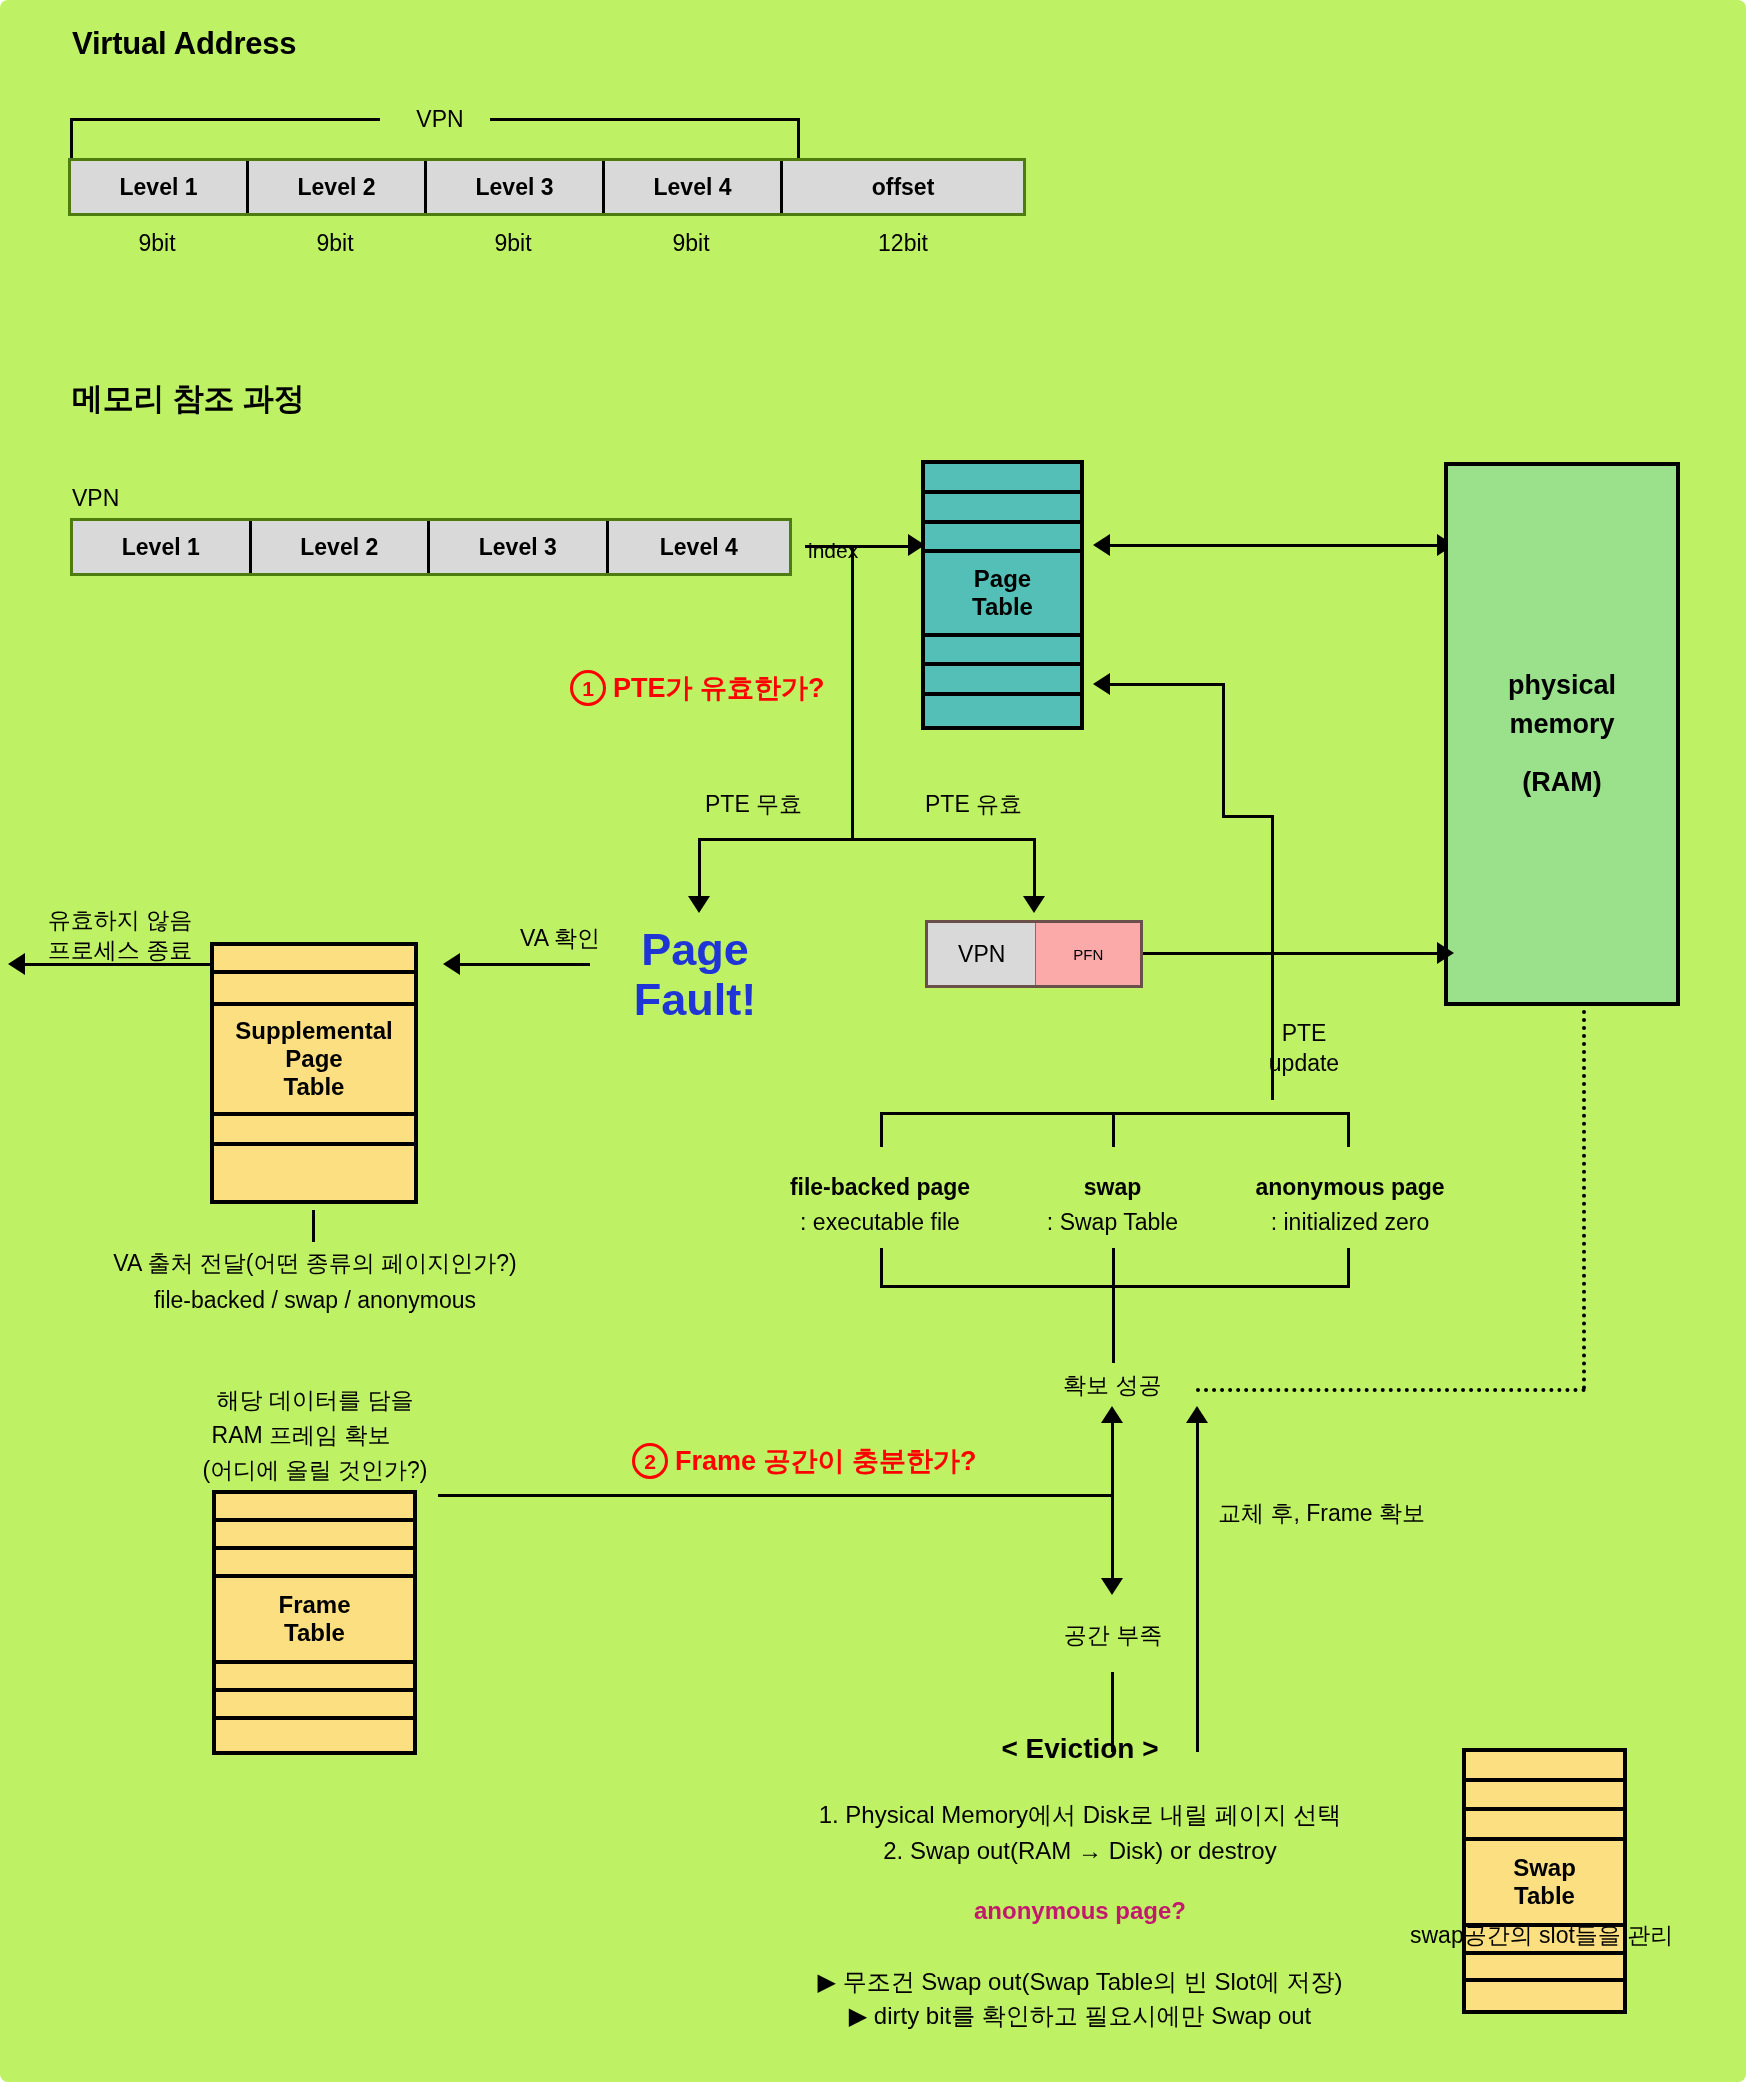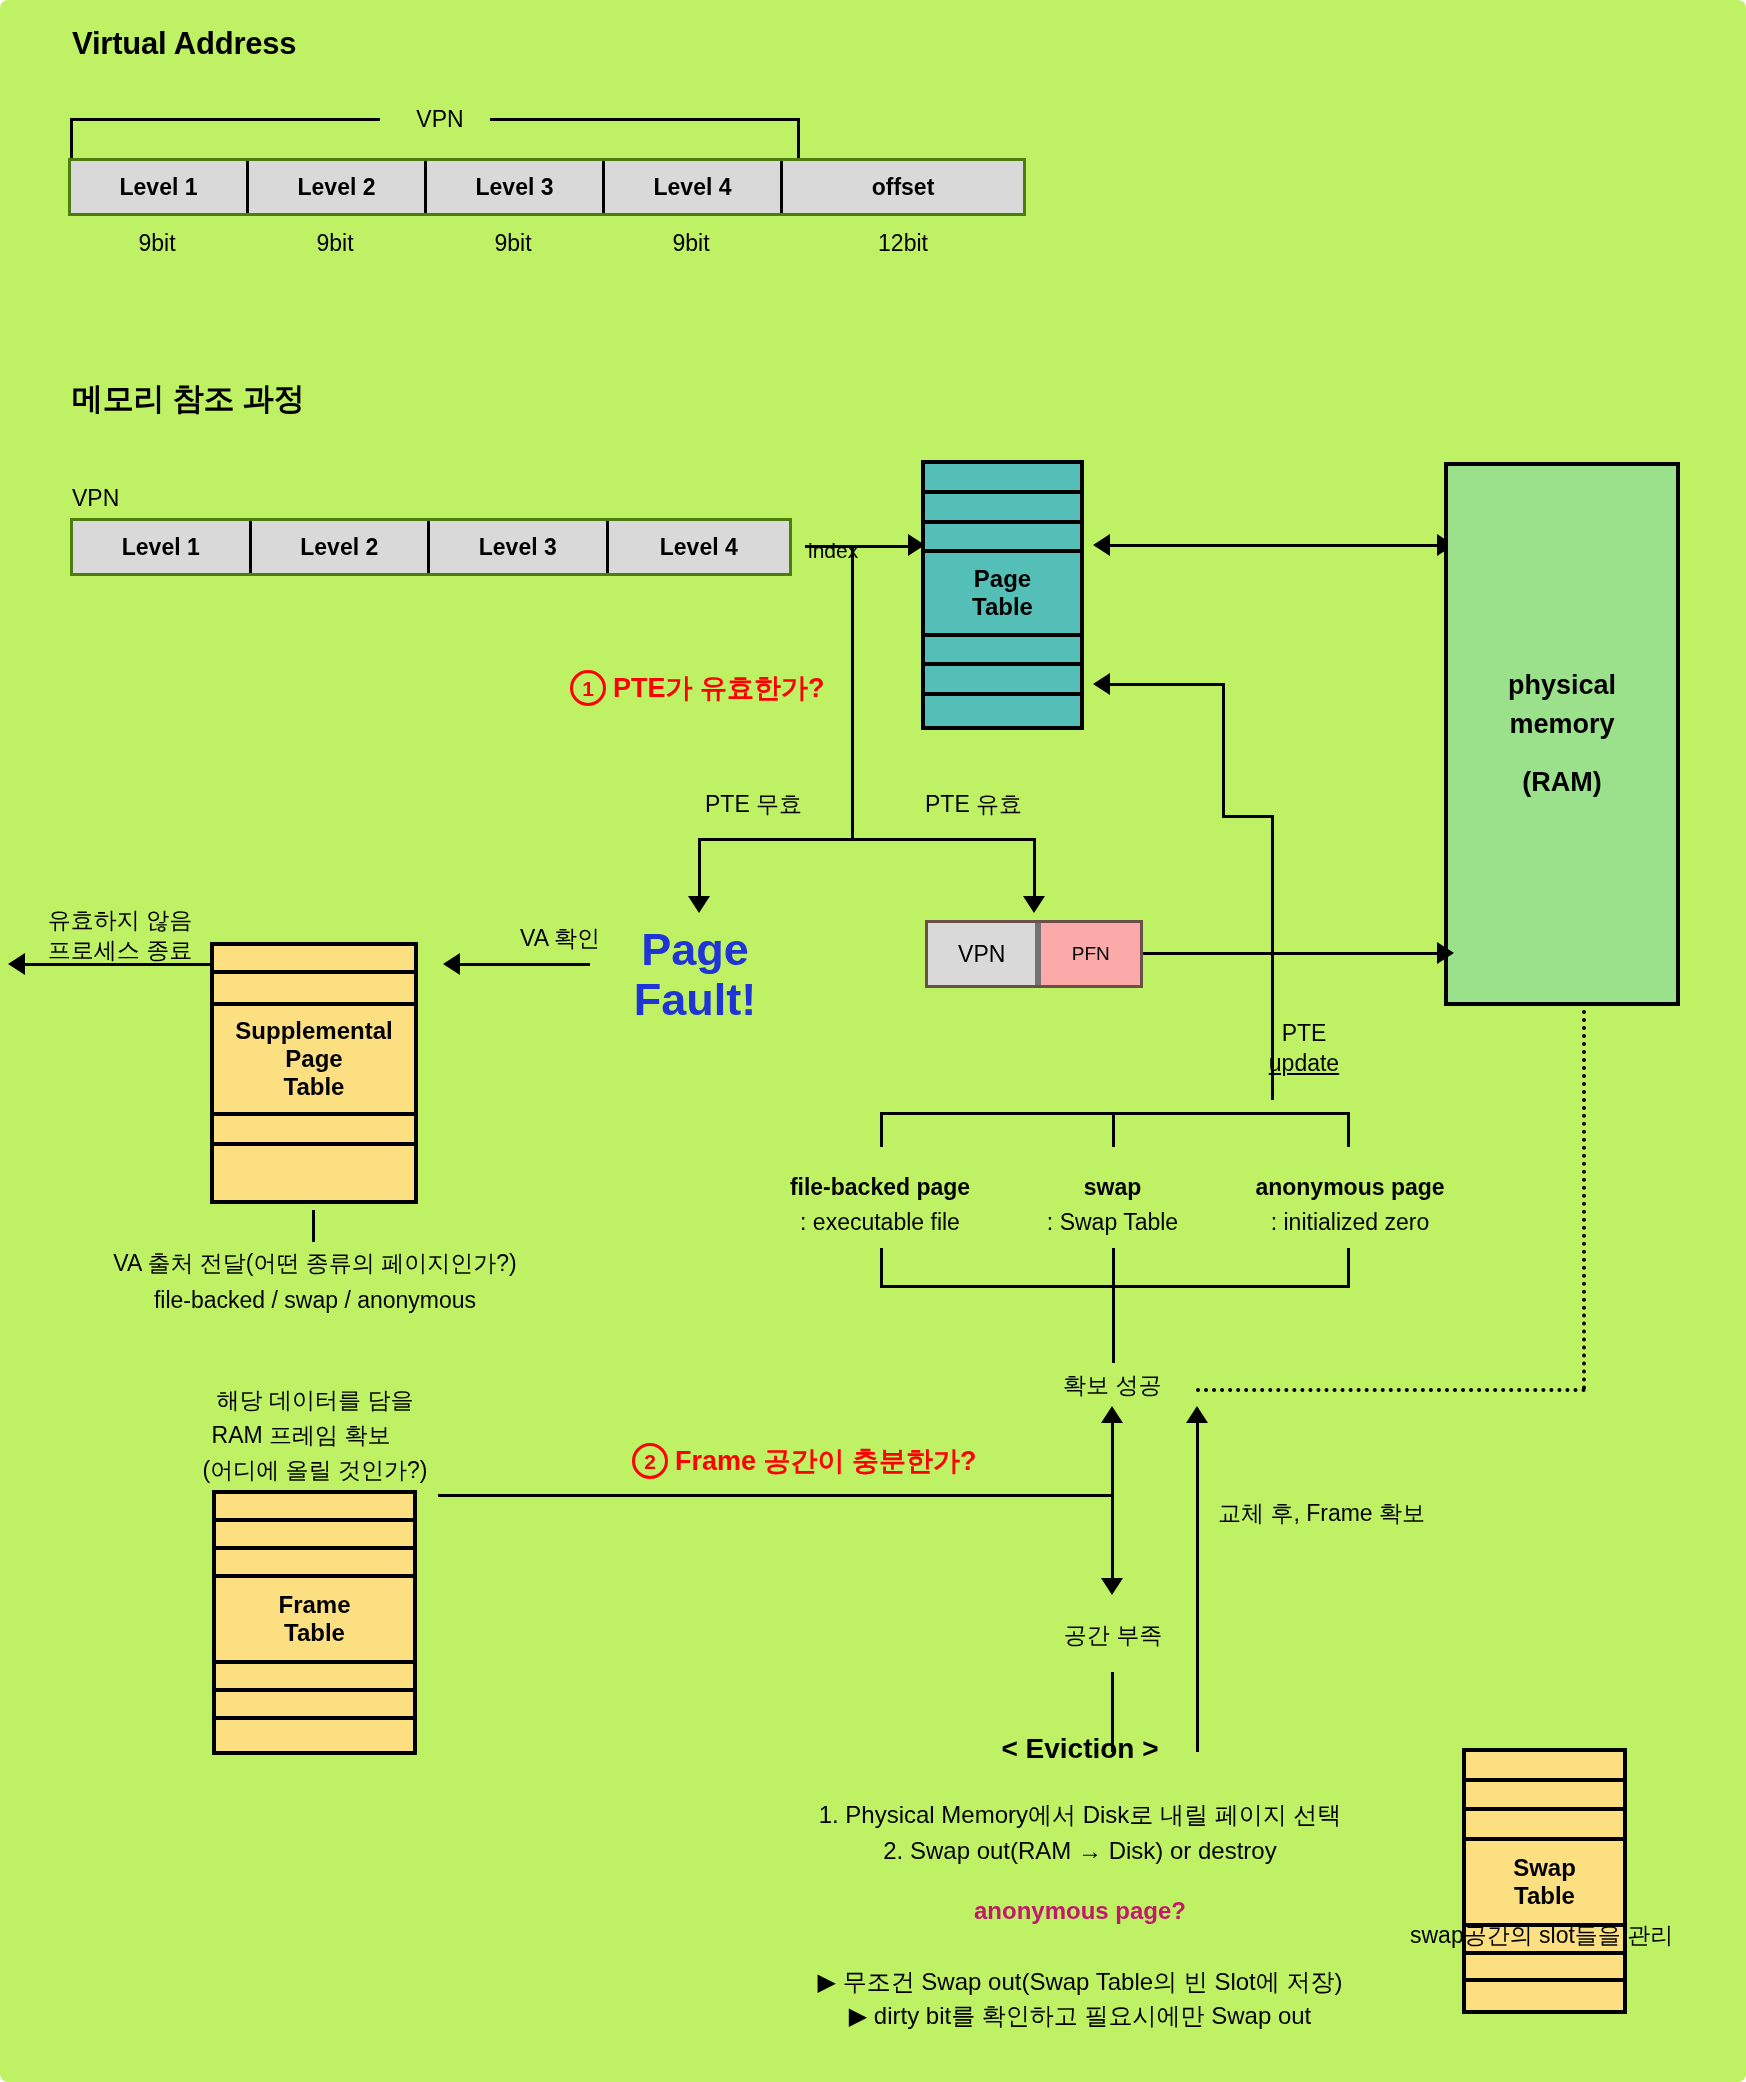--- a/index.html
+++ b/index.html
@@ -57,21 +57,21 @@
   
   .pmem{
     background:#9be08b;border:4px solid #000;box-sizing:border-box;
     display:flex;align-items:center;justify-content:center;text-align:center;
     font-weight:bold;font-size:27px;line-height:1.45;
   }
 
   
   .pte{display:flex;border:3px solid #6b4f4a;box-sizing:border-box;}
   .pte-vpn{background:#d9d9d9;display:flex;align-items:center;justify-content:center;font-size:23px;}
-  .pte-pfn{background:#fba9a9;display:flex;align-items:center;justify-content:center;font-size:19px;border-left:6px solid #737373;box-sizing:border-box;}
+  .pte-pfn{background:#fba9a9;display:flex;align-items:center;justify-content:center;font-size:15px;border-left:1px solid #737373;box-sizing:border-box;}
 
   
   .ln-h{position:absolute;height:3px;background:#000;}
   .ln-v{position:absolute;width:3px;background:#000;}
   .dot-h{position:absolute;height:0;border-top:4px dotted #000;}
   .dot-v{position:absolute;width:0;border-left:4px dotted #000;}
 
   .arrow{position:absolute;width:0;height:0;}
   .ar-r{border-top:11px solid transparent;border-bottom:11px solid transparent;border-left:17px solid #000;}
   .ar-l{border-top:11px solid transparent;border-bottom:11px solid transparent;border-right:17px solid #000;}
@@ -196,21 +196,21 @@
 
   <div class="abs pte" style="left:925px;top:920px;width:218px;height:68px;">
     <div class="pte-vpn" style="width:109px;">VPN</div>
     <div class="pte-pfn" style="width:106px;">PFN</div>
   </div>
 
   <div class="ln-h" style="left:1143px;top:952px;width:297px;"></div>
   <div class="arrow ar-r" style="left:1437px;top:942px;"></div>
 
   <div class="abs lbl ctr" style="left:1244px;top:1018px;width:120px;">PTE</div>
-  <div class="abs lbl ctr" style="left:1244px;top:1048px;width:120px;text-decoration:underline;">update</div>
+  <div class="abs lbl ctr" style="left:1244px;top:1048px;width:120px;">update</div>
 
   <div class="abs lbl" style="left:520px;top:923px;">VA 확인</div>
   <div class="ln-h" style="left:460px;top:963px;width:130px;"></div>
   <div class="arrow ar-l" style="left:443px;top:953px;"></div>
 
   <div class="abs lbl ctr" style="left:22px;top:905px;width:196px;">유효하지 않음</div>
   <div class="abs lbl ctr" style="left:22px;top:935px;width:196px;">프로세스 종료</div>
   <div class="ln-h" style="left:25px;top:963px;width:185px;"></div>
   <div class="arrow ar-l" style="left:8px;top:953px;"></div>
 

